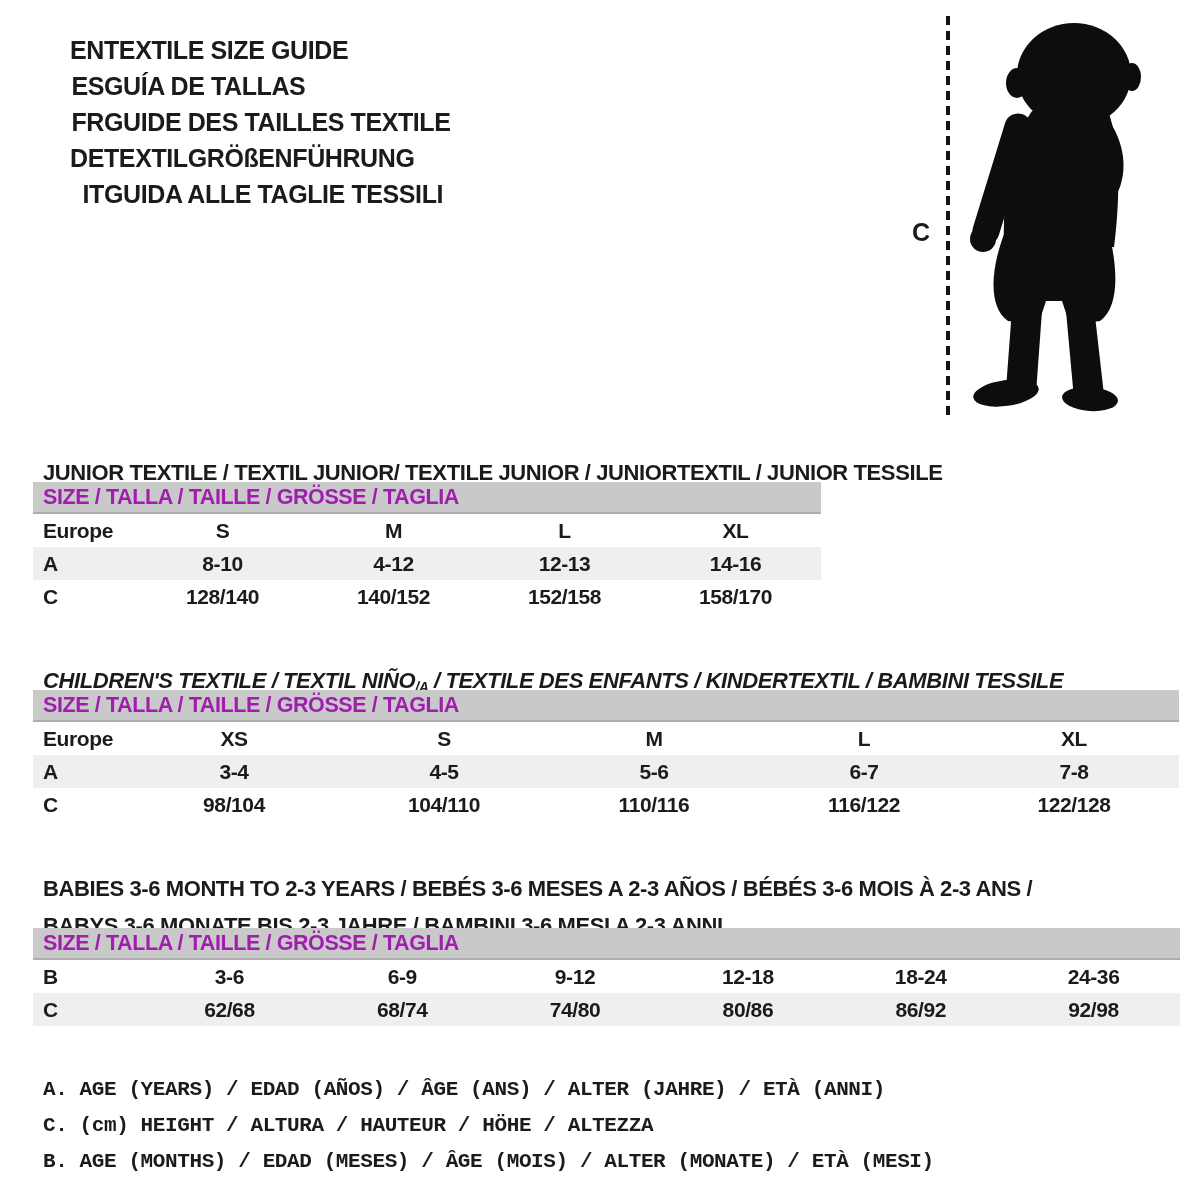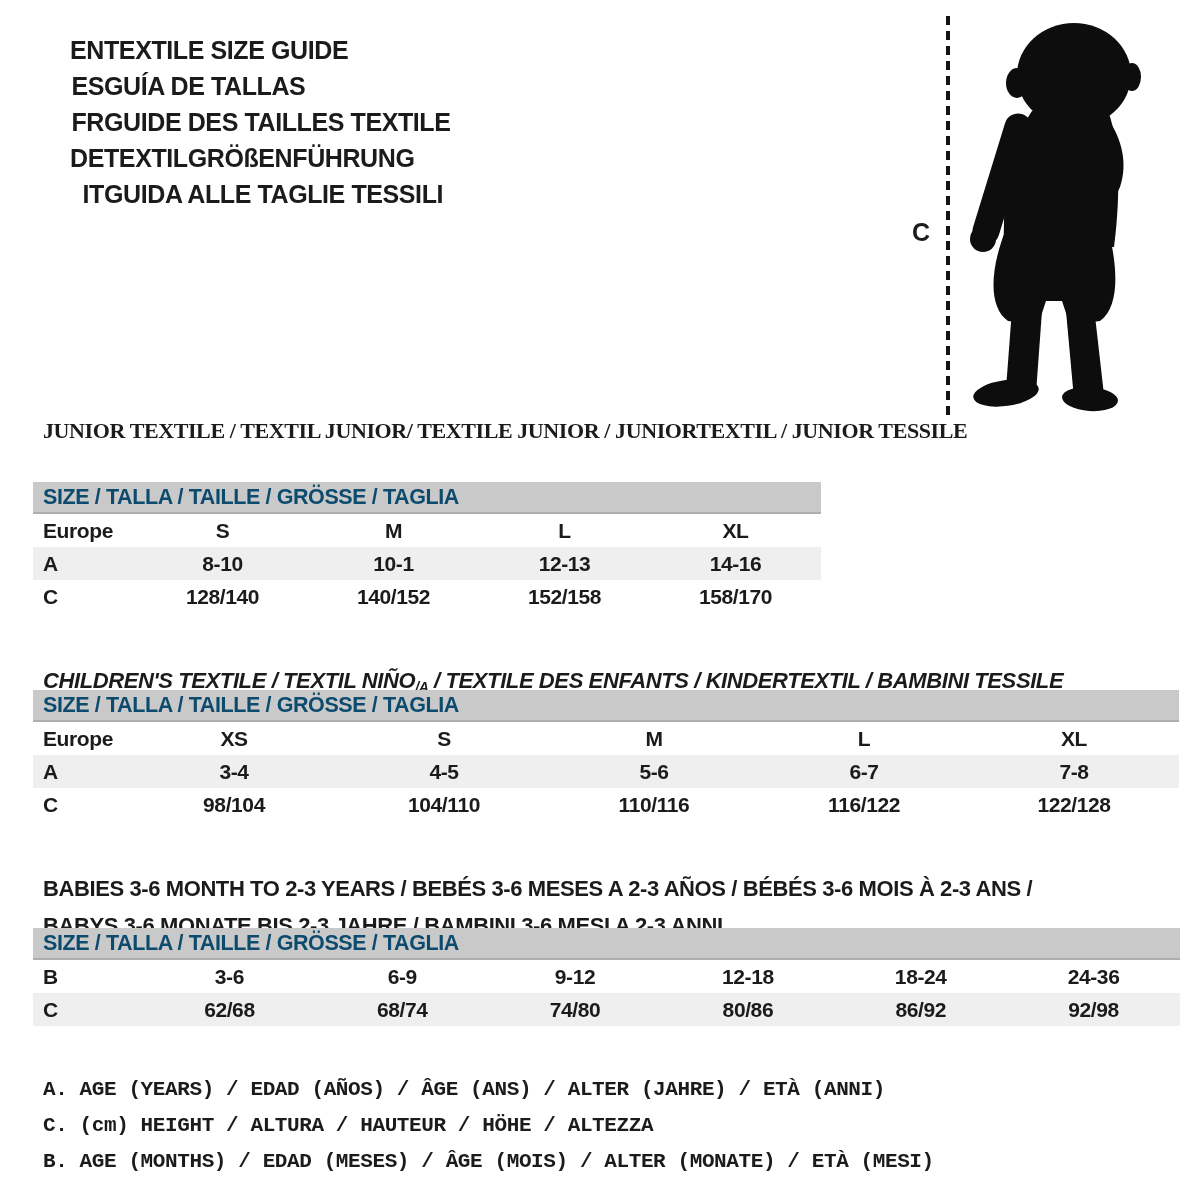--- a/index.html
+++ b/index.html
@@ -17,30 +17,30 @@
   
   .measure-line {
     position:absolute; left:946px; top:16px; width:4px; height:402px;
     background-image:repeating-linear-gradient(#141414 0 9px, transparent 9px 15px);
   }
   .measure-label { position:absolute; left:912px; top:218px; font-size:25px; }
   .toddler { position:absolute; left:962px; top:18px; width:180px; height:402px; }
 
   
   .sec-title { position:absolute; font-size:22px; white-space:nowrap; }
-  .t-junior   { left:43px; top:418px;font-family:Liberation Serif, serif; }
+  .t-junior   { left:43px; top:460px; }
   .t-children { left:43px; top:668px;font-style:italic; }
   .t-babies   { left:43px; top:849px; line-height:37px;margin-top:21px; }
   .sub-a { font-size:14px; position:relative; top:4px; }
 
   
   table.size-table { position:absolute; border-collapse:collapse; table-layout:fixed; font-size:21px; }
   table.size-table th {
     background:#c9c9c9; text-align:left; padding:0 0 0 10px; height:30px;
-    font-size:21.5px; color:#0c4a6e; font-weight:700; border-bottom:2px solid #aeaeae;
+    font-size:21.5px; color:#a21caf; font-weight:700; border-bottom:2px solid #aeaeae;
     white-space:nowrap; overflow:hidden;
   }
   table.size-table td { height:33px; text-align:center; padding:0; white-space:nowrap; }
   table.size-table td.lbl { text-align:left; padding-left:10px; }
   table.size-table tr.shaded td { background:#efefef; }
 
   .tbl-junior   { left:33px; top:482px; width:788px; }
   .tbl-children { left:33px; top:690px; width:1146px; }
   .tbl-babies   { left:33px; top:928px; width:1147px; }
   .c-label-j { width:104px; }
@@ -116,21 +116,21 @@
       <tr>
         <td class="lbl">Europe</td>
         <td>S</td>
         <td>M</td>
         <td>L</td>
         <td>XL</td>
       </tr>
       <tr class="shaded">
         <td class="lbl">A</td>
         <td>8-10</td>
-        <td>10-1</td>
+        <td>4-12</td>
         <td>12-13</td>
         <td>14-16</td>
       </tr>
       <tr>
         <td class="lbl">C</td>
         <td>128/140</td>
         <td>140/152</td>
         <td>152/158</td>
         <td>158/170</td>
       </tr>

